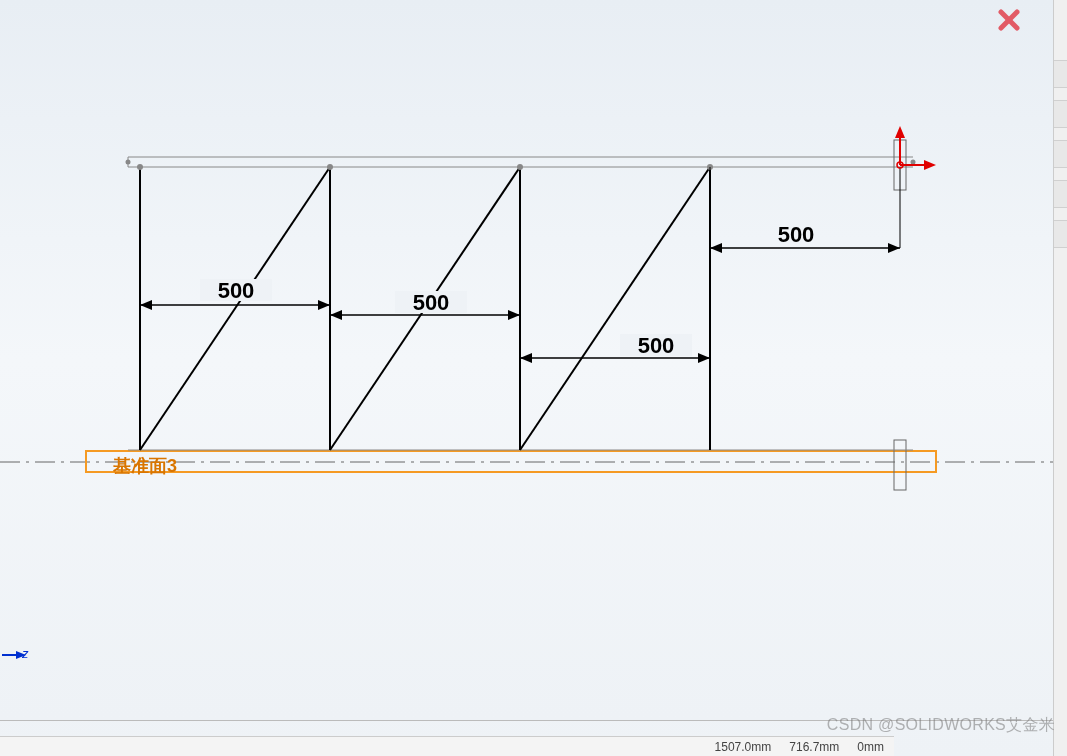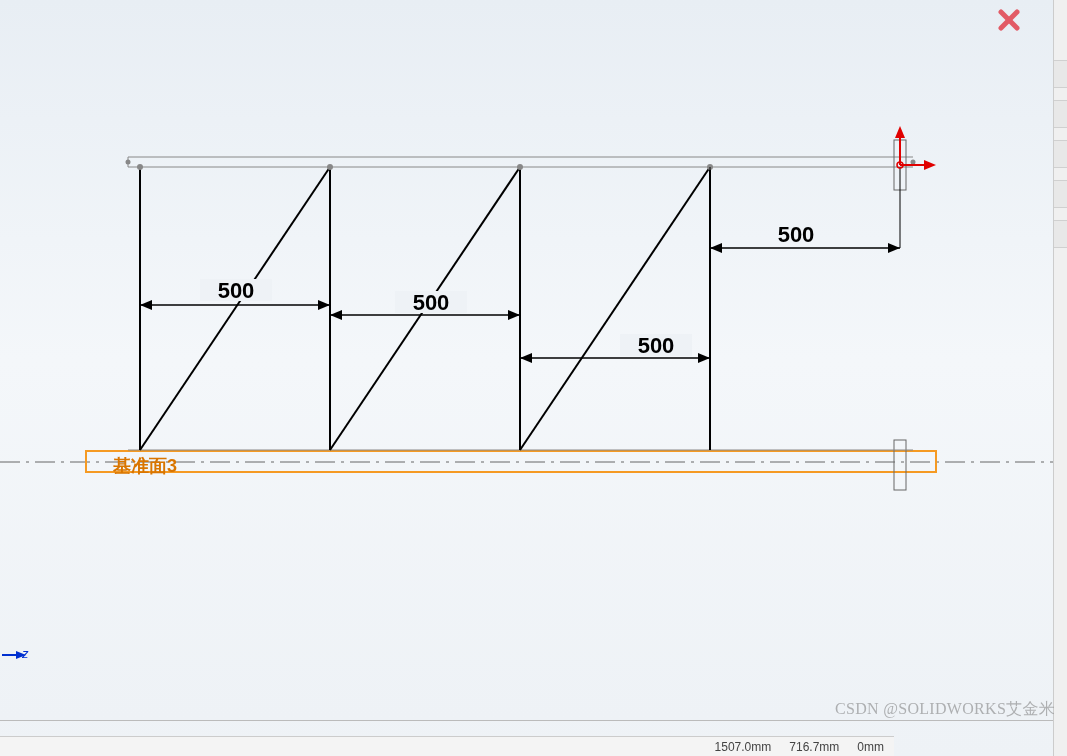--- a/index.html
+++ b/index.html
@@ -55,24 +55,24 @@
     box-sizing: border-box;
     font-size: 12px;
     color: #444;
     background: #f4f4f4;
     border-top: 1px solid #ccc;
   }
   .status-bar span { margin-left: 18px; }
   .watermark {
     position: absolute;
     right: 12px;
-    bottom: 36px;
+    bottom: 20px;
     font-size: 16px;
     color: rgba(120,120,120,0.55);
-    font-family: Liberation Serif, serif;
+    font-family: Liberation Sans, sans-serif;
     letter-spacing: 0.3px;
     pointer-events: none;
   }
   .close-btn {
     position: absolute;
     right: 30px;
     top: 6px;
     width: 28px;
     height: 28px;
   }

